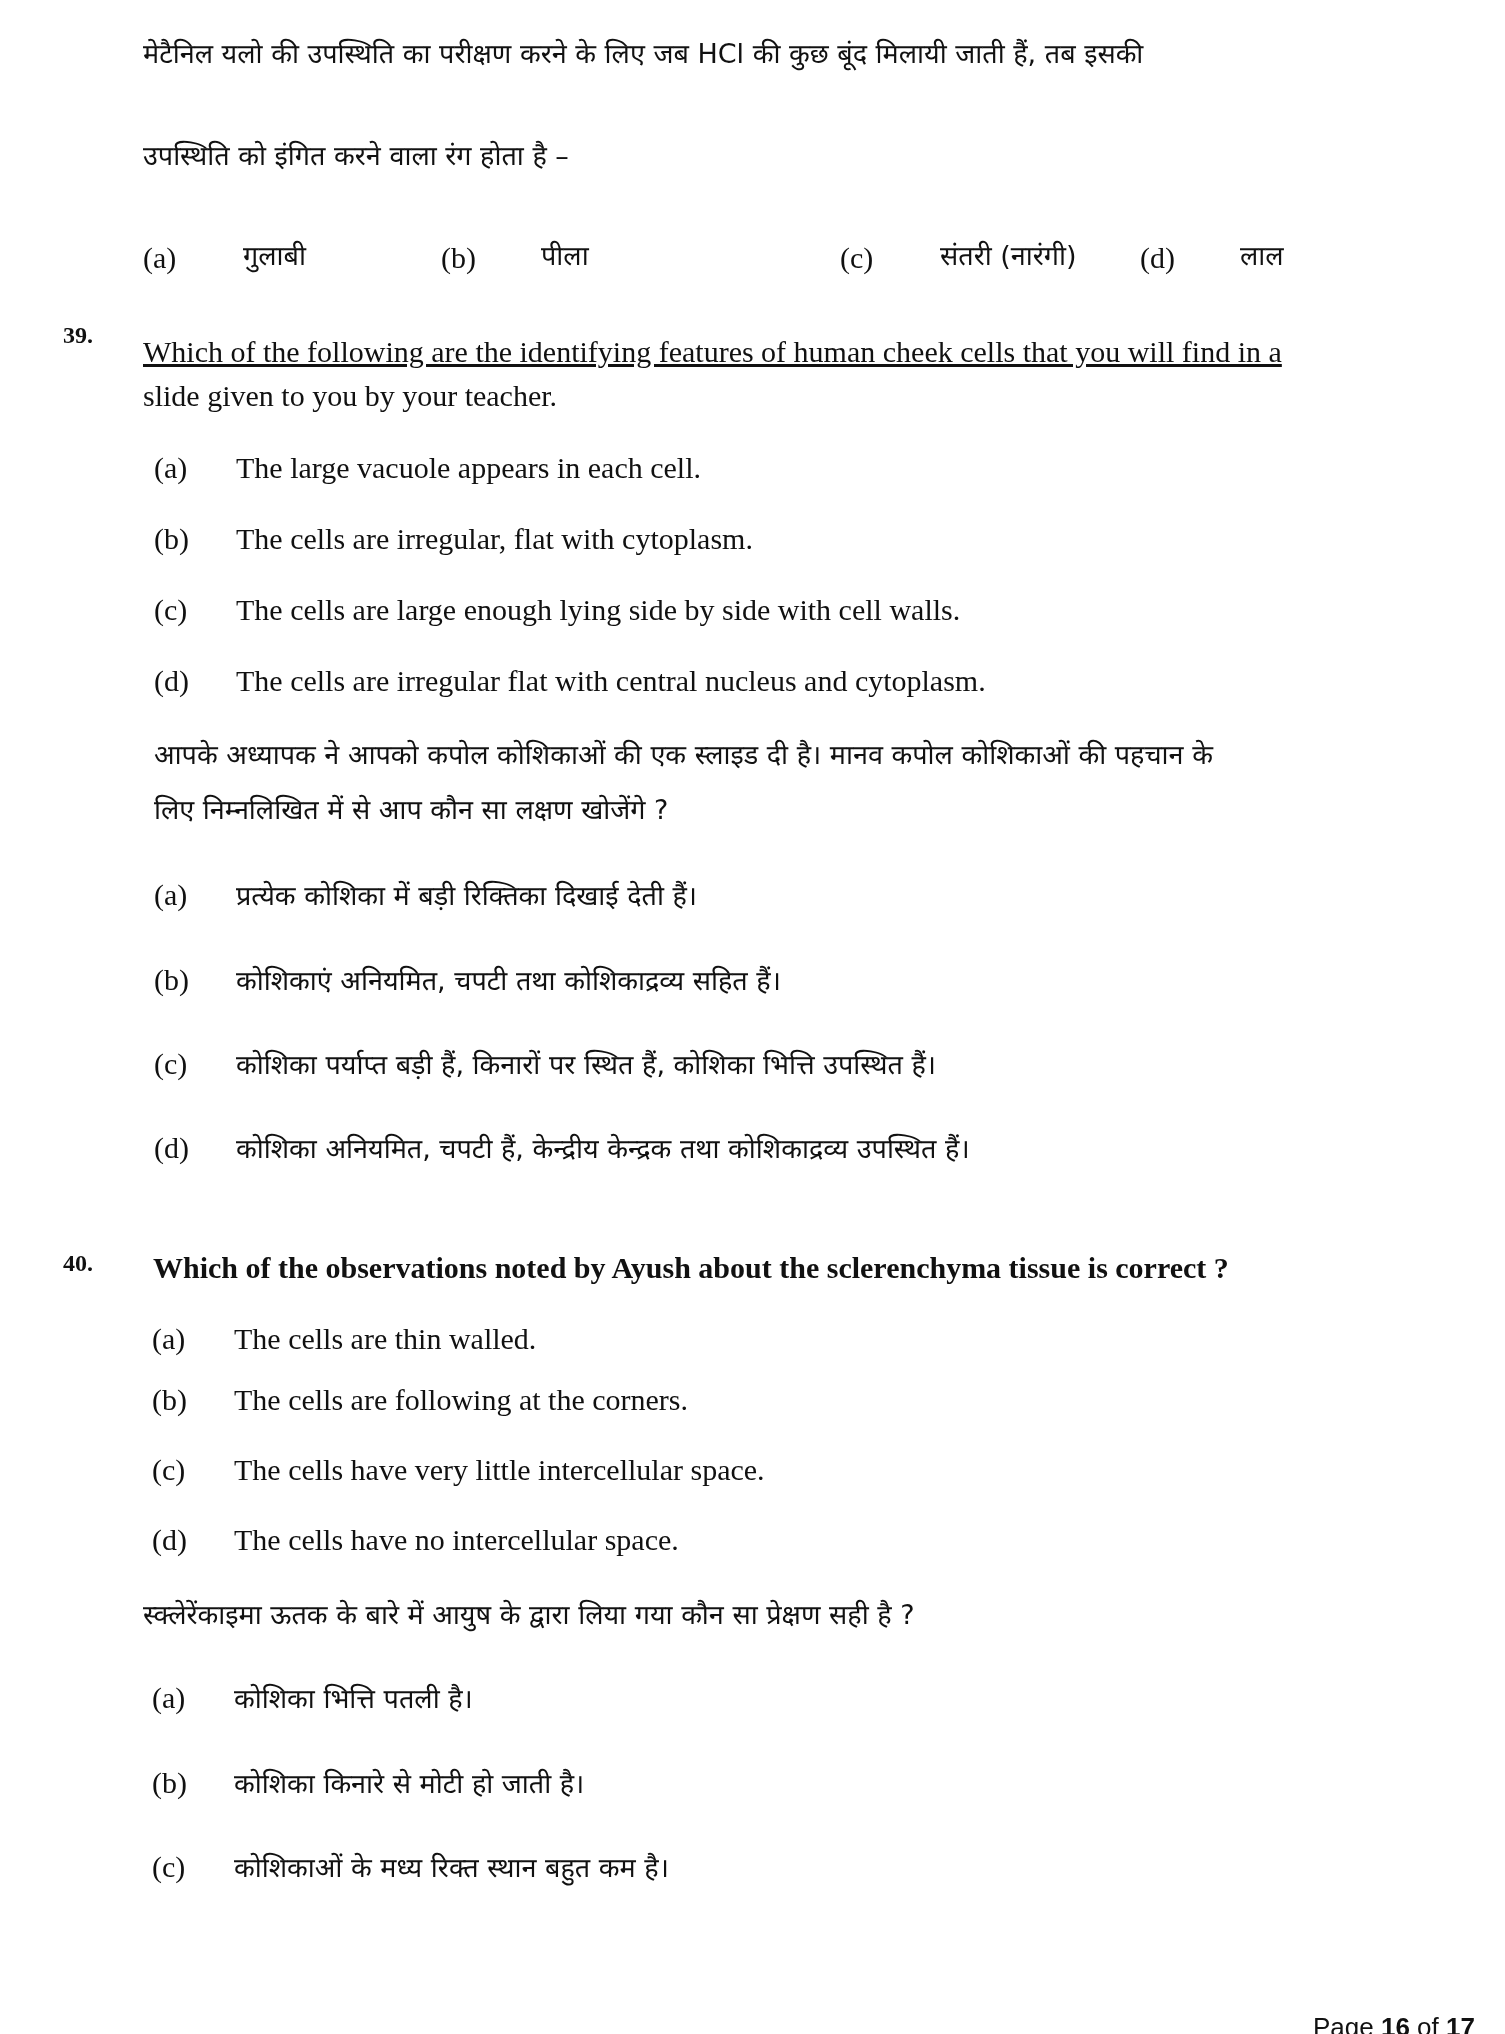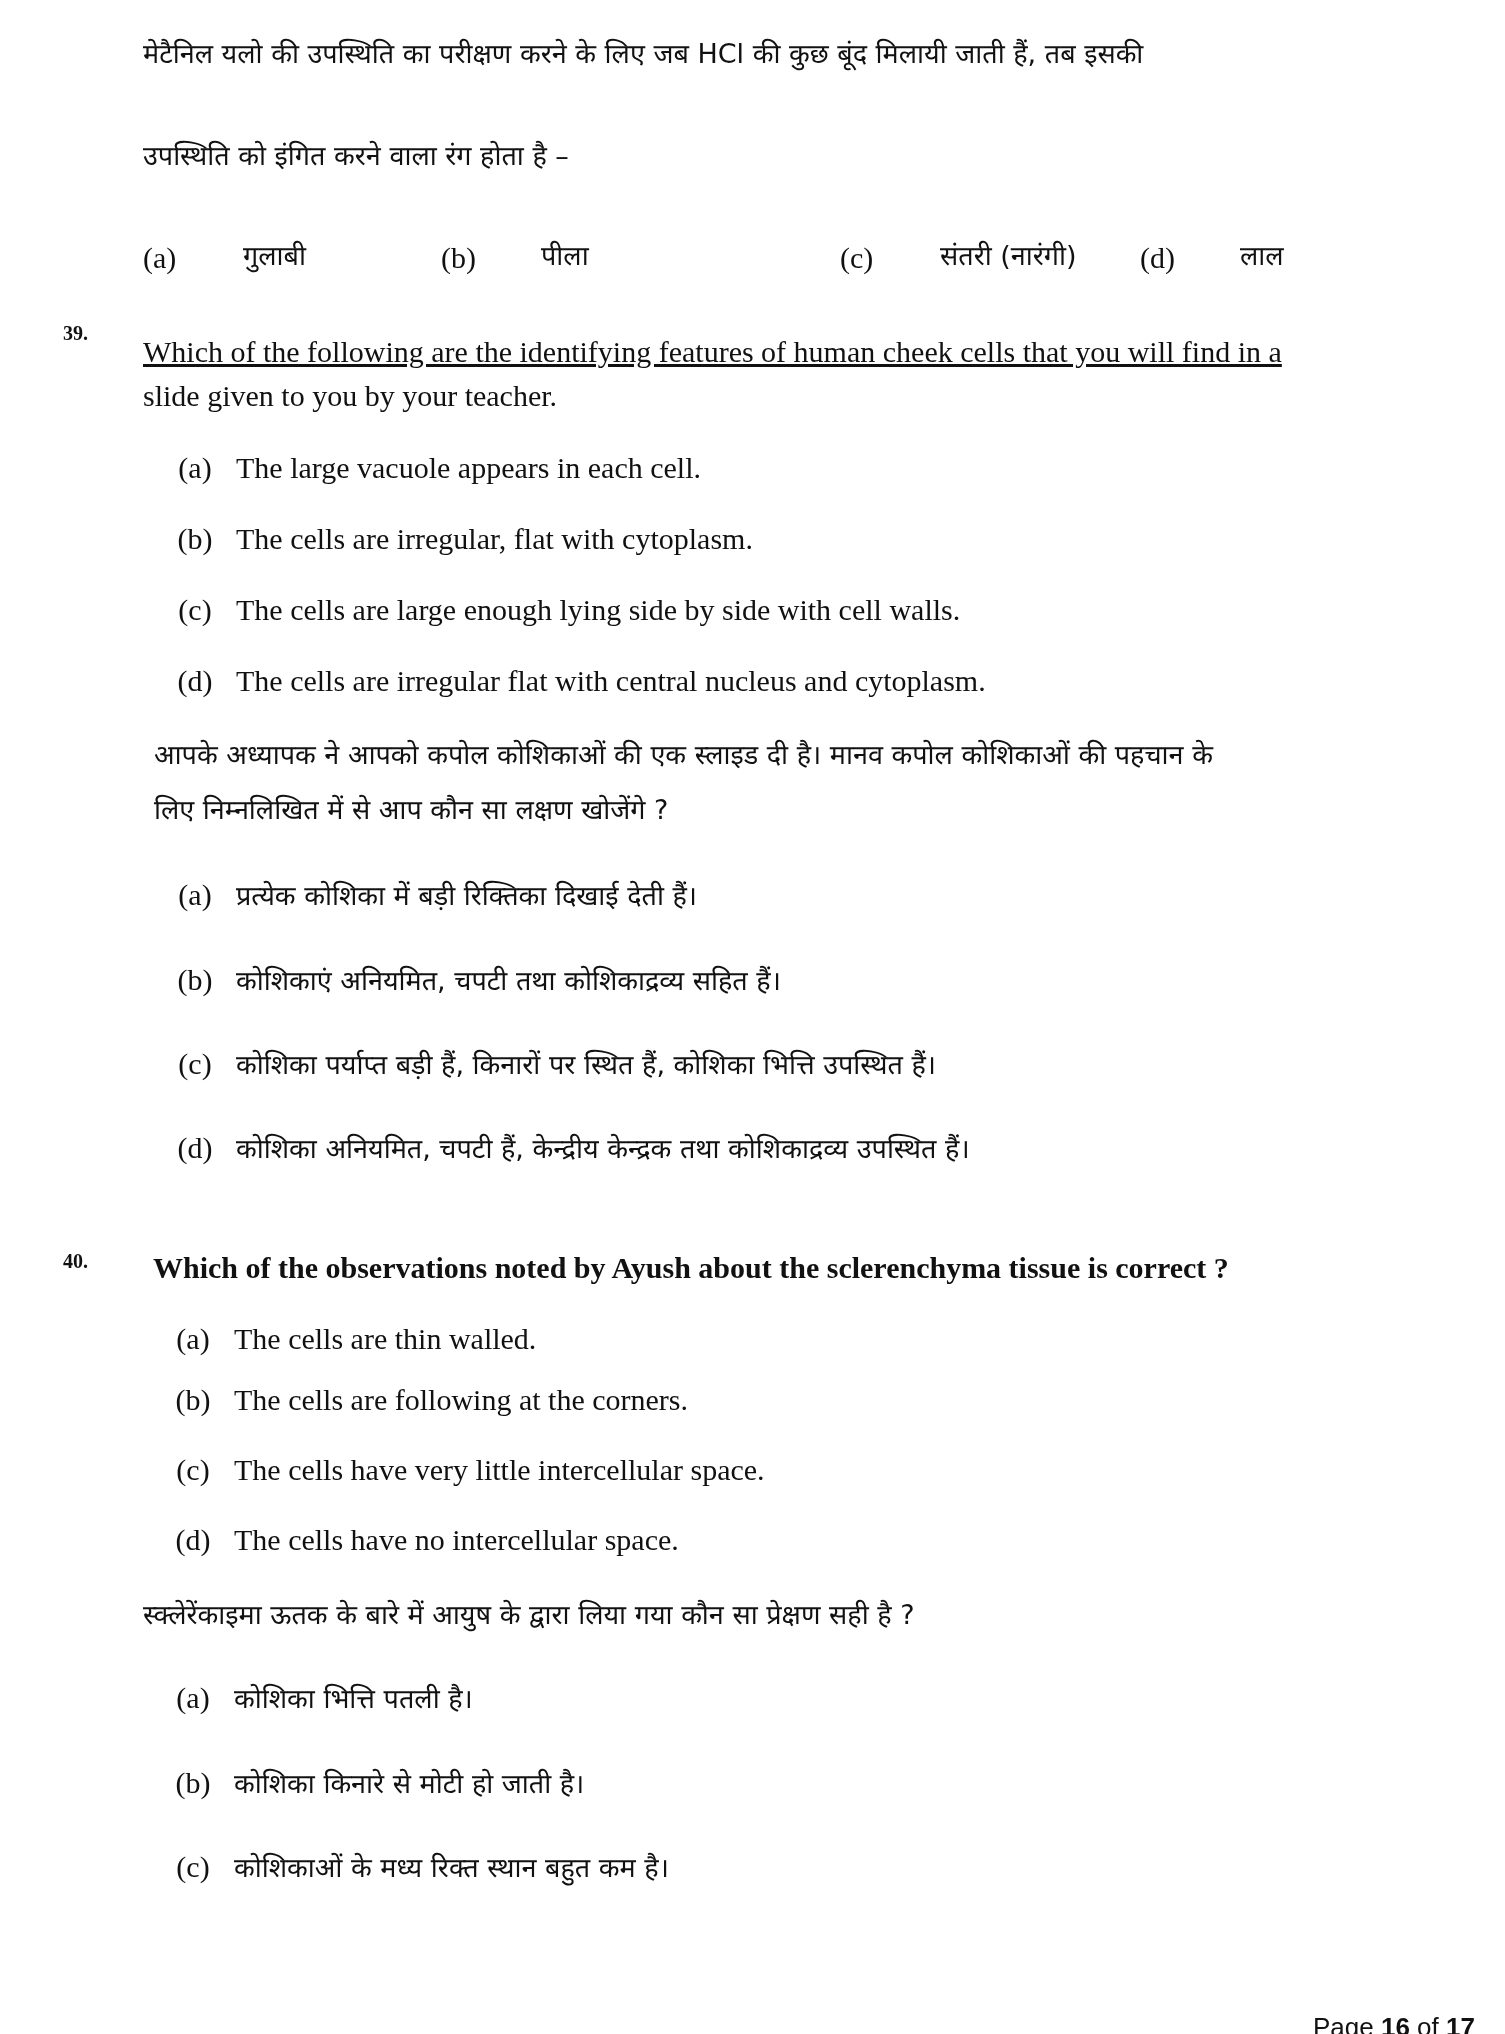--- a/index.html
+++ b/index.html
@@ -1,21 +1,21 @@
 <!DOCTYPE html>
 <html><head>
 <meta charset="utf-8">
 <style>
   html, body { margin: 0; padding: 0; background: #ffffff; }
   body { width: 1505px; height: 2034px; position: relative; overflow: hidden;
          font-family: "DejaVu Serif", "Liberation Serif", serif; color: #111; }
-  .ln { position: absolute; white-space: nowrap; font-size: 28px; line-height: 36px; text-align: center; }
+  .ln { position: absolute; white-space: nowrap; font-size: 28px; line-height: 36px; }
   .en { font-family: "Liberation Serif", serif; font-size: 30px; }
   .hi { font-family: "DejaVu Sans", sans-serif; font-size: 27px; }
-  .qnum { position: absolute; font-family: "Liberation Serif", serif; font-weight: bold; font-size: 20px; }
+  .qnum { position: absolute; font-family: "Liberation Serif", serif; font-weight: bold; font-size: 24px; }
   .opt-label { display: inline-block; width: 82px; font-family: "Liberation Serif", serif; font-size: 30px; }
   .footer { position: absolute; left: 1313px; top: 2012px; font-family: "Liberation Sans", sans-serif; font-size: 26px; }
   .footer b { font-weight: bold; }
 </style>
 </head>
 <body>
 
 <div class="ln hi" style="left:143px; top:36px;">मेटैनिल यलो की उपस्थिति का परीक्षण करने के लिए जब HCl की कुछ बूंद मिलायी जाती हैं, तब इसकी</div>
 <div class="ln hi" style="left:143px; top:138px;">उपस्थिति को इंगित करने वाला रंग होता है –</div>
 <div>

